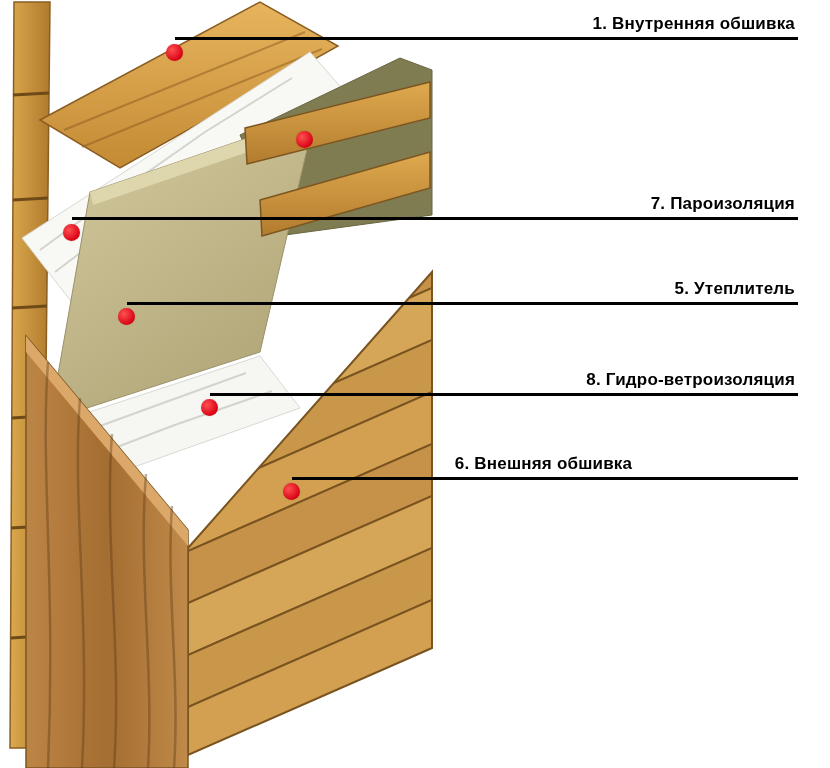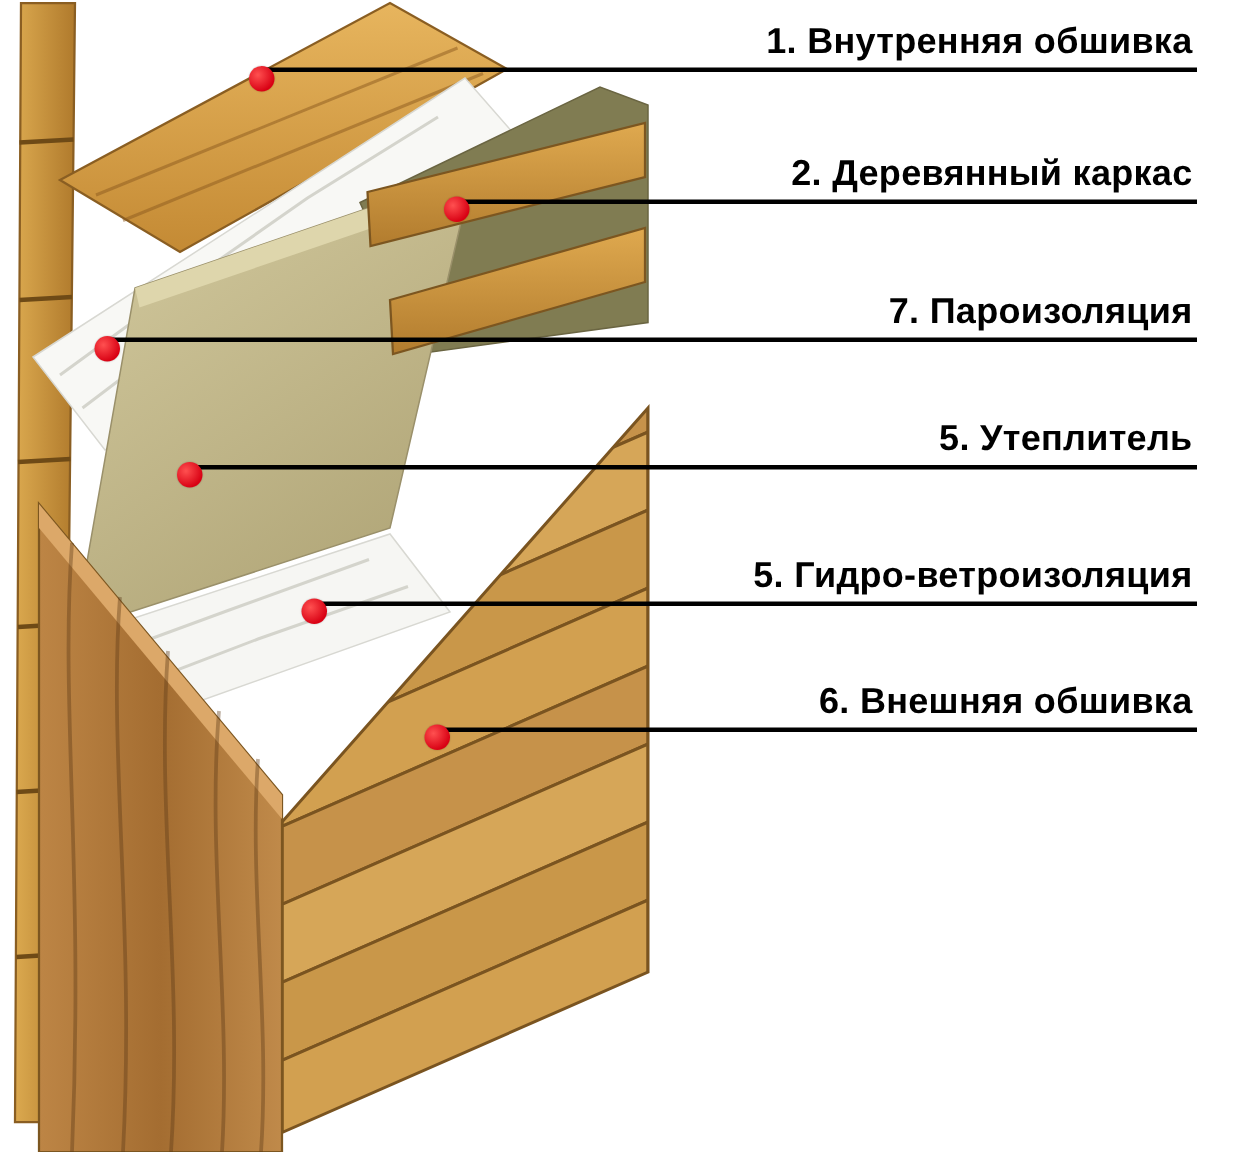--- a/index.html
+++ b/index.html
@@ -4,21 +4,21 @@
 <style>
   html,body{margin:0;padding:0;background:#ffffff;}
   .stage{
     position:relative;width:830px;height:768px;background:#ffffff;
     font-family:"Liberation Sans",sans-serif;overflow:hidden;
     outline:1px solid #e2e2e2;
   }
   svg.art{position:absolute;left:0;top:0;}
   .callout{
     position:absolute;display:flex;align-items:flex-end;justify-content:flex-end;
-    border-bottom:3px solid #000;color:#000;font-weight:bold;font-size:24px;
+    border-bottom:3px solid #000;color:#000;font-weight:bold;font-size:17px;
     padding:0 3px 3px 0;white-space:nowrap;letter-spacing:0.2px;
   }
   .dot{
     position:absolute;width:17px;height:17px;border-radius:50%;
     background:radial-gradient(circle at 35% 35%, #ff5050, #d80013 72%);
     box-shadow:0 0 1px rgba(0,0,0,0.35);
   }
 </style>
 </head>
 <body>
@@ -107,33 +107,30 @@
     <g>
       <polygon points="26,336 188,530 188,768 26,768" fill="url(#panelGrad)" stroke="#7c5620" stroke-width="1.5"></polygon>
       <polygon points="26,336 188,530 188,546 26,352" fill="#dca869"></polygon>
       <path d="M48,362 C40,470 56,580 48,768 M80,398 C72,500 90,620 82,768 M112,434 C104,540 122,650 114,768 M146,474 C138,570 154,670 148,768 M172,506 C166,590 180,680 174,768" stroke="rgba(92,58,22,0.4)" stroke-width="2.5" fill="none"></path>
     </g>
   </svg>
 
   <div class="callout" style="left:175px;top:14px;width:620px;">
     <span>1. Внутренняя обшивка</span>
   </div>
-  <div class="callout" style="left:305px;top:102px;width:490px;">
-    <span>2. Деревянный каркас</span>
-  </div>
   <div class="callout" style="left:72px;top:194px;width:723px;">
     <span>7. Пароизоляция</span>
   </div>
   <div class="callout" style="left:127px;top:279px;width:668px;">
     <span>5. Утеплитель</span>
   </div>
   <div class="callout" style="left:210px;top:370px;width:585px;">
-    <span>5. Гидро-ветроизоляция</span>
+    <span>8. Гидро-ветроизоляция</span>
   </div>
-  <div class="callout" style="left:292px;top:454px;width:503px;">
+  <div class="callout" style="left:292px;top:454px;width:503px;justify-content:center;">
     <span>6. Внешняя обшивка</span>
   </div>
 
   <div class="dot" style="left:166px;top:44px;"></div>
   <div class="dot" style="left:296px;top:131px;"></div>
   <div class="dot" style="left:63px;top:224px;"></div>
   <div class="dot" style="left:118px;top:308px;"></div>
   <div class="dot" style="left:201px;top:399px;"></div>
   <div class="dot" style="left:283px;top:483px;"></div>
 

